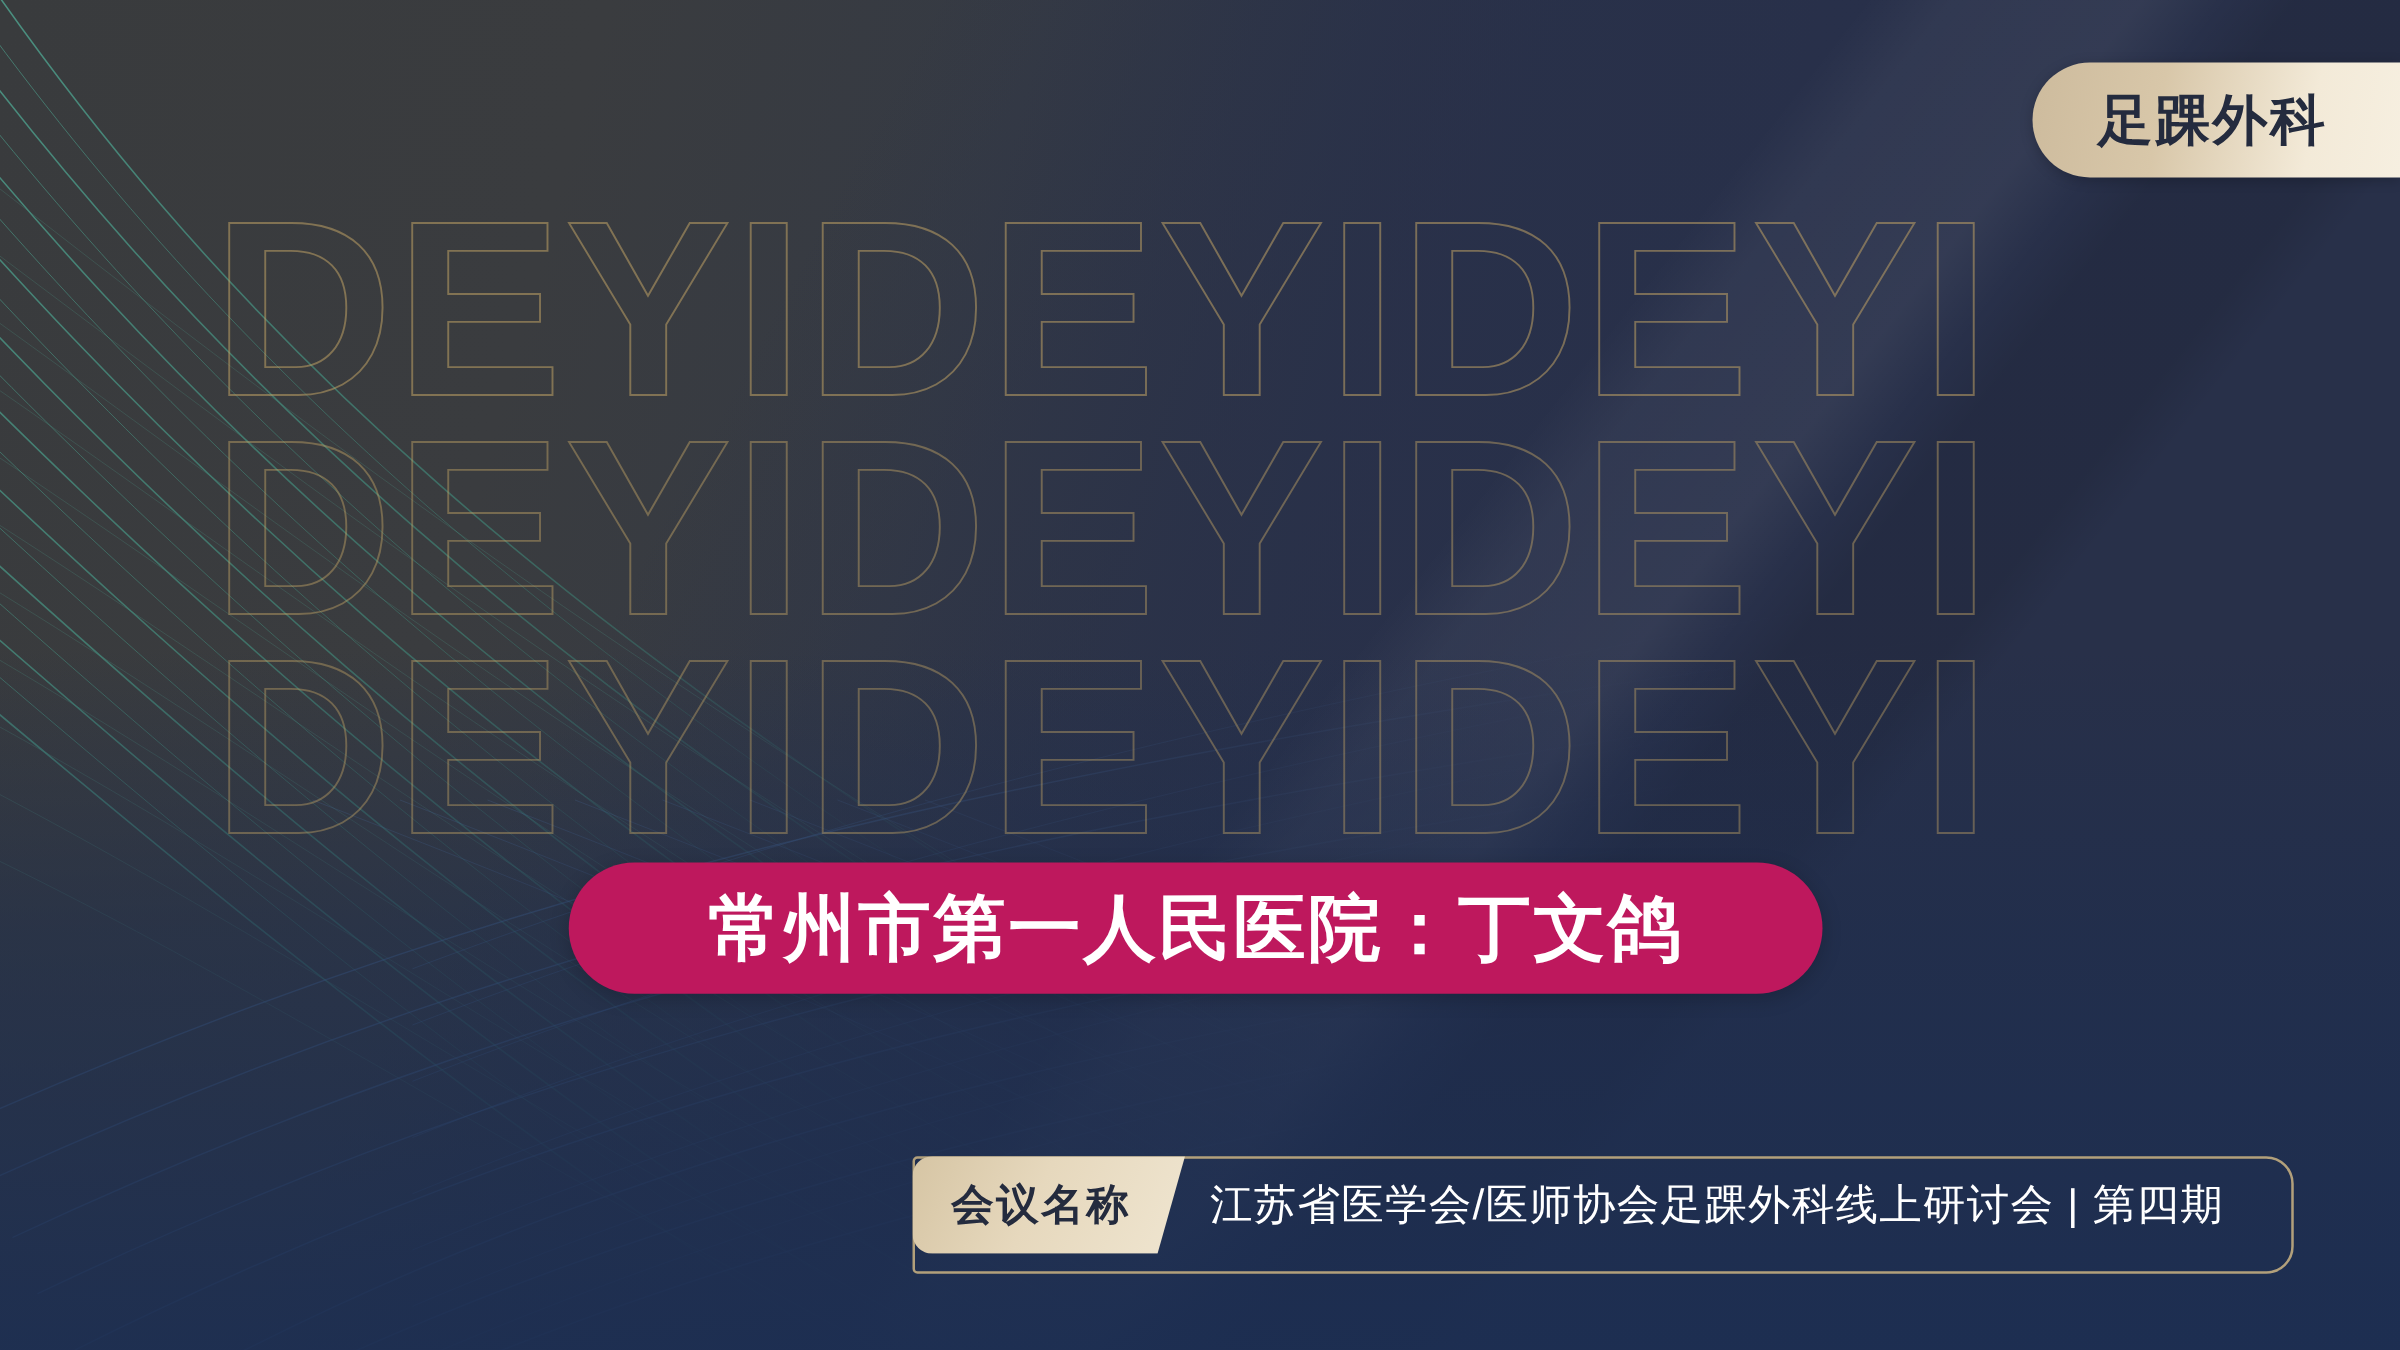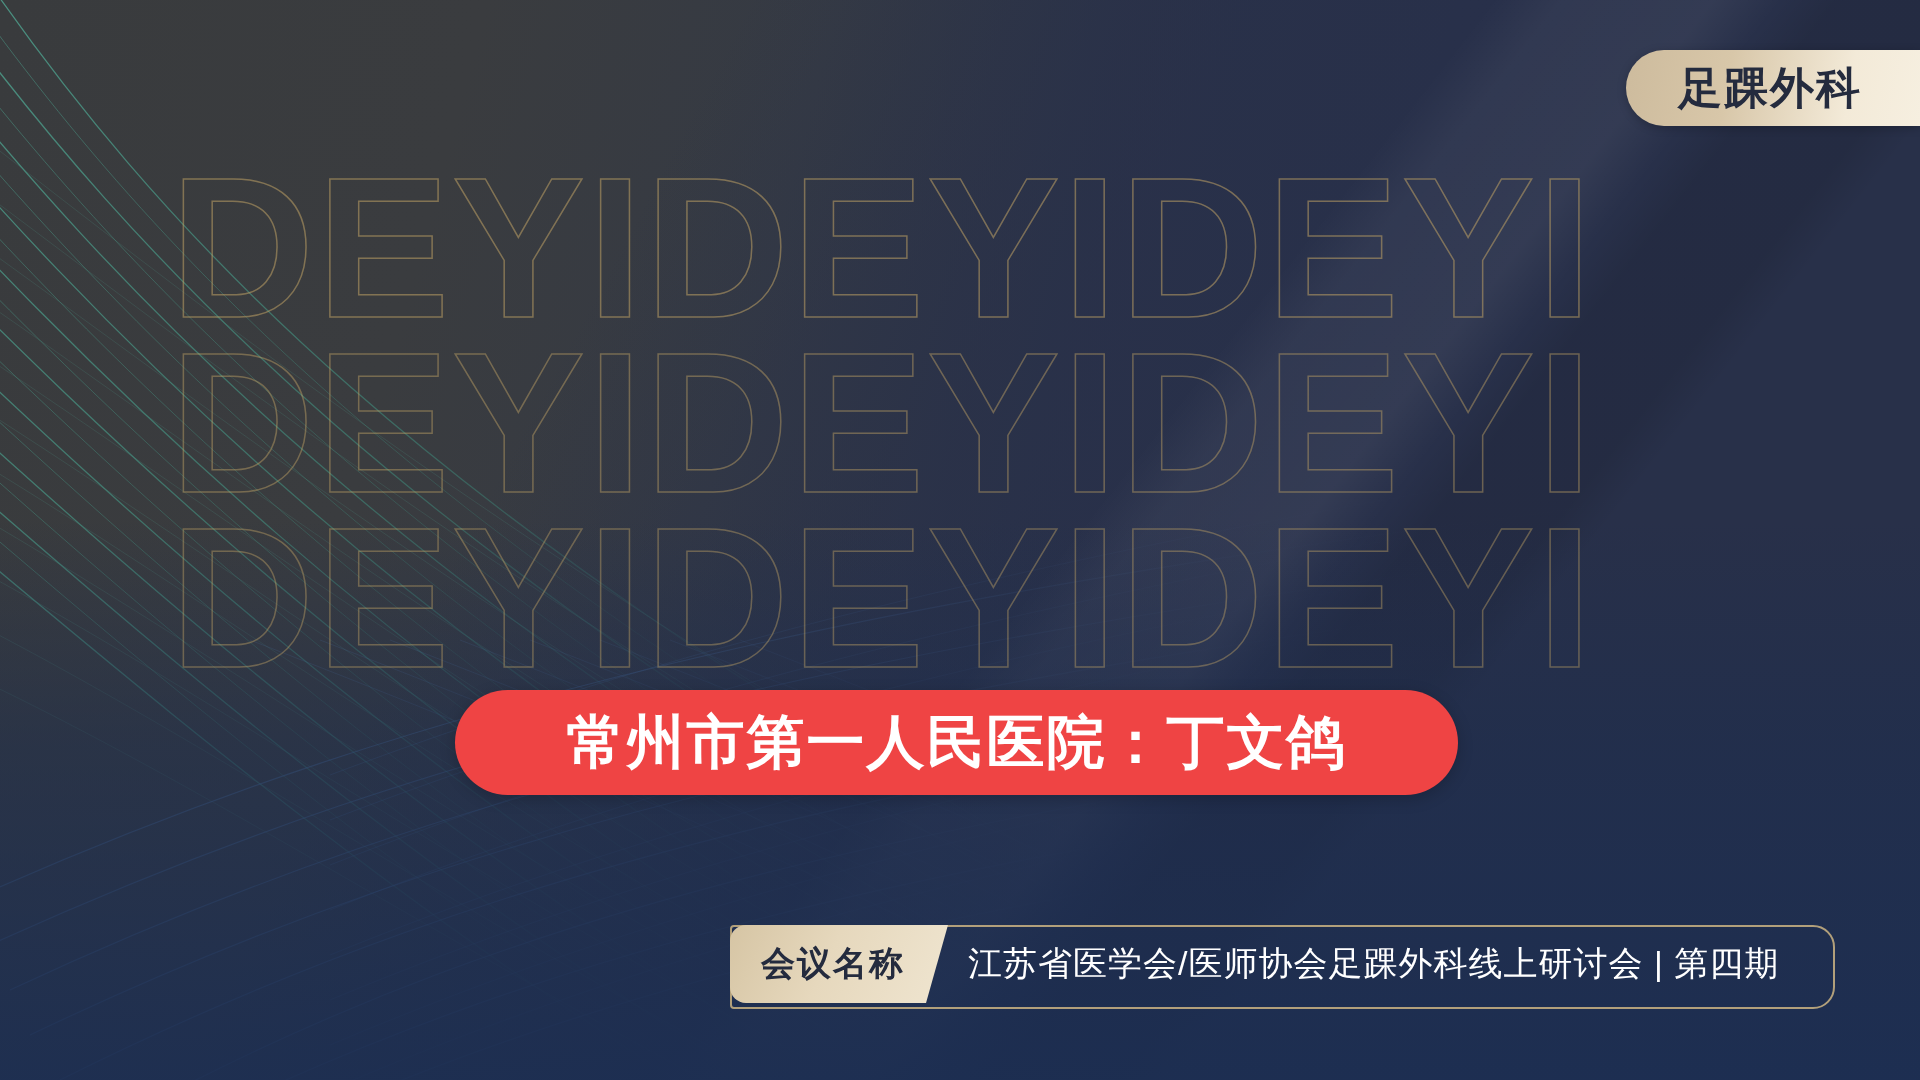--- a/index.html
+++ b/index.html
@@ -76,21 +76,21 @@
     font-size:35px;font-weight:700;
     letter-spacing:1.6px;
     color:#5d6068;
     white-space:nowrap;
   }
   .kicker .chev{margin-left:26px;letter-spacing:6px;}
 
   
   .badge{
     position:absolute;right:0;top:50px;
-    height:76px;
+    height:92px;
     padding:0 58px 0 52px;
     display:flex;align-items:center;
     border-radius:46px 0 0 46px;
     background:linear-gradient(100deg,#cdbb9d 0%,#d8c7a9 35%,#f3ead8 75%,#f6efe0 100%);
     box-shadow:0 2px 10px rgba(0,0,0,.22);
   }
   .badge-text{
     font-size:44px;font-weight:700;
     color:#242b3e;letter-spacing:2px;
     white-space:nowrap;
@@ -105,33 +105,33 @@
     letter-spacing:2px;
     white-space:nowrap;
     text-shadow:0 3px 18px rgba(0,0,0,.35);
   }
 
   
   .presenter-pill{
     position:absolute;left:455px;top:690px;
     width:1003px;height:105px;
     border-radius:53px;
-    background:#ef4444;
+    background:#be185d;
     display:flex;align-items:center;justify-content:center;
     box-shadow:0 4px 16px rgba(0,0,0,.20);
   }
   .presenter-text{
     font-size:58px;font-weight:700;color:#ffffff;
     letter-spacing:2px;white-space:nowrap;
   }
 
   
   .meet-bar{
     position:absolute;left:730px;top:925px;
-    width:1105px;height:84px;
+    width:1105px;height:94px;
   }
   .meet-frame{
     position:absolute;inset:0;
     border:2px solid rgba(205,180,130,.85);
     border-radius:4px 22px 22px 4px;
   }
   .meet-label{
     position:absolute;left:0;top:0;
     height:78px;width:218px;
     border-radius:16px 0 0 16px;

